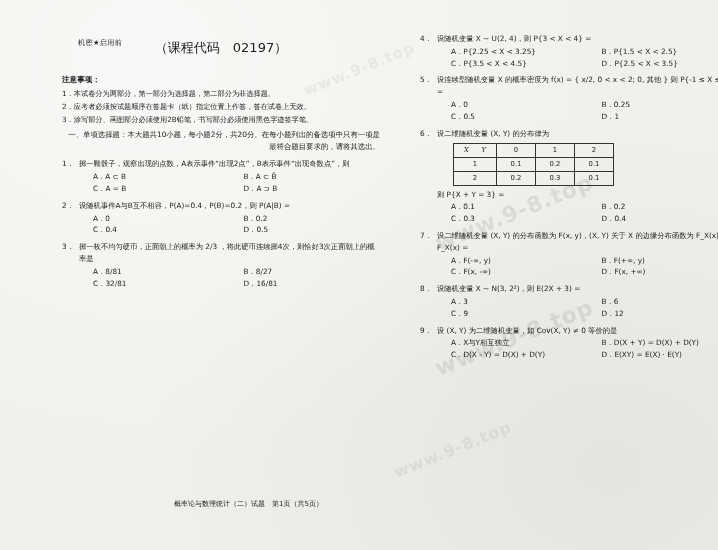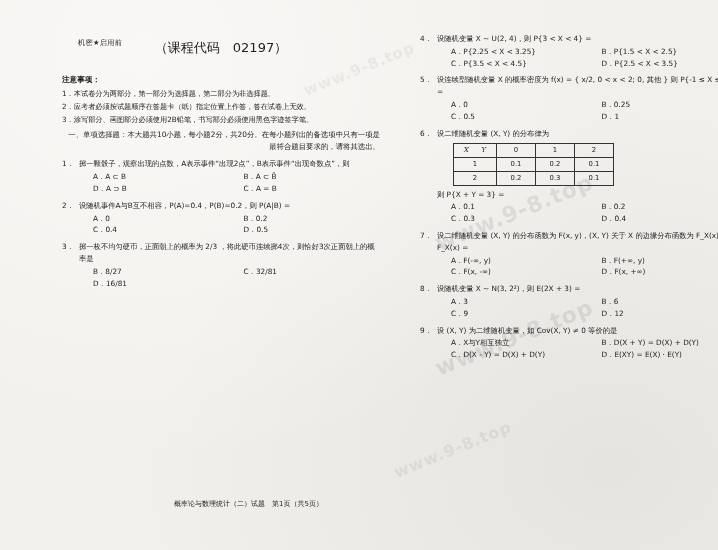--- a/index.html
+++ b/index.html
@@ -110,22 +110,22 @@
 
     <div class="sec-head">一、单项选择题：本大题共10小题，每小题2分，共20分。在每小题列出的备选项中只有一项是最符合题目要求的，请将其选出。</div>
 
     <div class="q">
       <div class="q-num">1．</div>
       <div class="q-body">
         <div>掷一颗骰子，观察出现的点数，A表示事件“出现2点”，B表示事件“出现奇数点”，则</div>
         <div class="opts">
           <div class="opt">A．A ⊂ B</div>
           <div class="opt">B．A ⊂ B̄</div>
+          <div class="opt">C．A = B</div>
           <div class="opt">D．A ⊃ B</div>
-          <div class="opt">C．A = B</div>
         </div>
       </div>
     </div>
 
     <div class="q">
       <div class="q-num">2．</div>
       <div class="q-body">
         <div>设随机事件A与B互不相容，P(A)=0.4，P(B)=0.2，则 P(A|B) =</div>
         <div class="opts">
           <div class="opt">A．0</div>
@@ -134,20 +134,21 @@
           <div class="opt">D．0.5</div>
         </div>
       </div>
     </div>
 
     <div class="q">
       <div class="q-num">3．</div>
       <div class="q-body">
         <div>掷一枚不均匀硬币，正面朝上的概率为 2/3 ，将此硬币连续掷4次，则恰好3次正面朝上的概率是</div>
         <div class="opts">
+          <div class="opt">A．8/81</div>
           <div class="opt">B．8/27</div>
           <div class="opt">C．32/81</div>
           <div class="opt">D．16/81</div>
         </div>
       </div>
     </div>
 
     <div class="footer footer-left">概率论与数理统计（二）试题　第1页（共5页）</div>
   </div>
 

